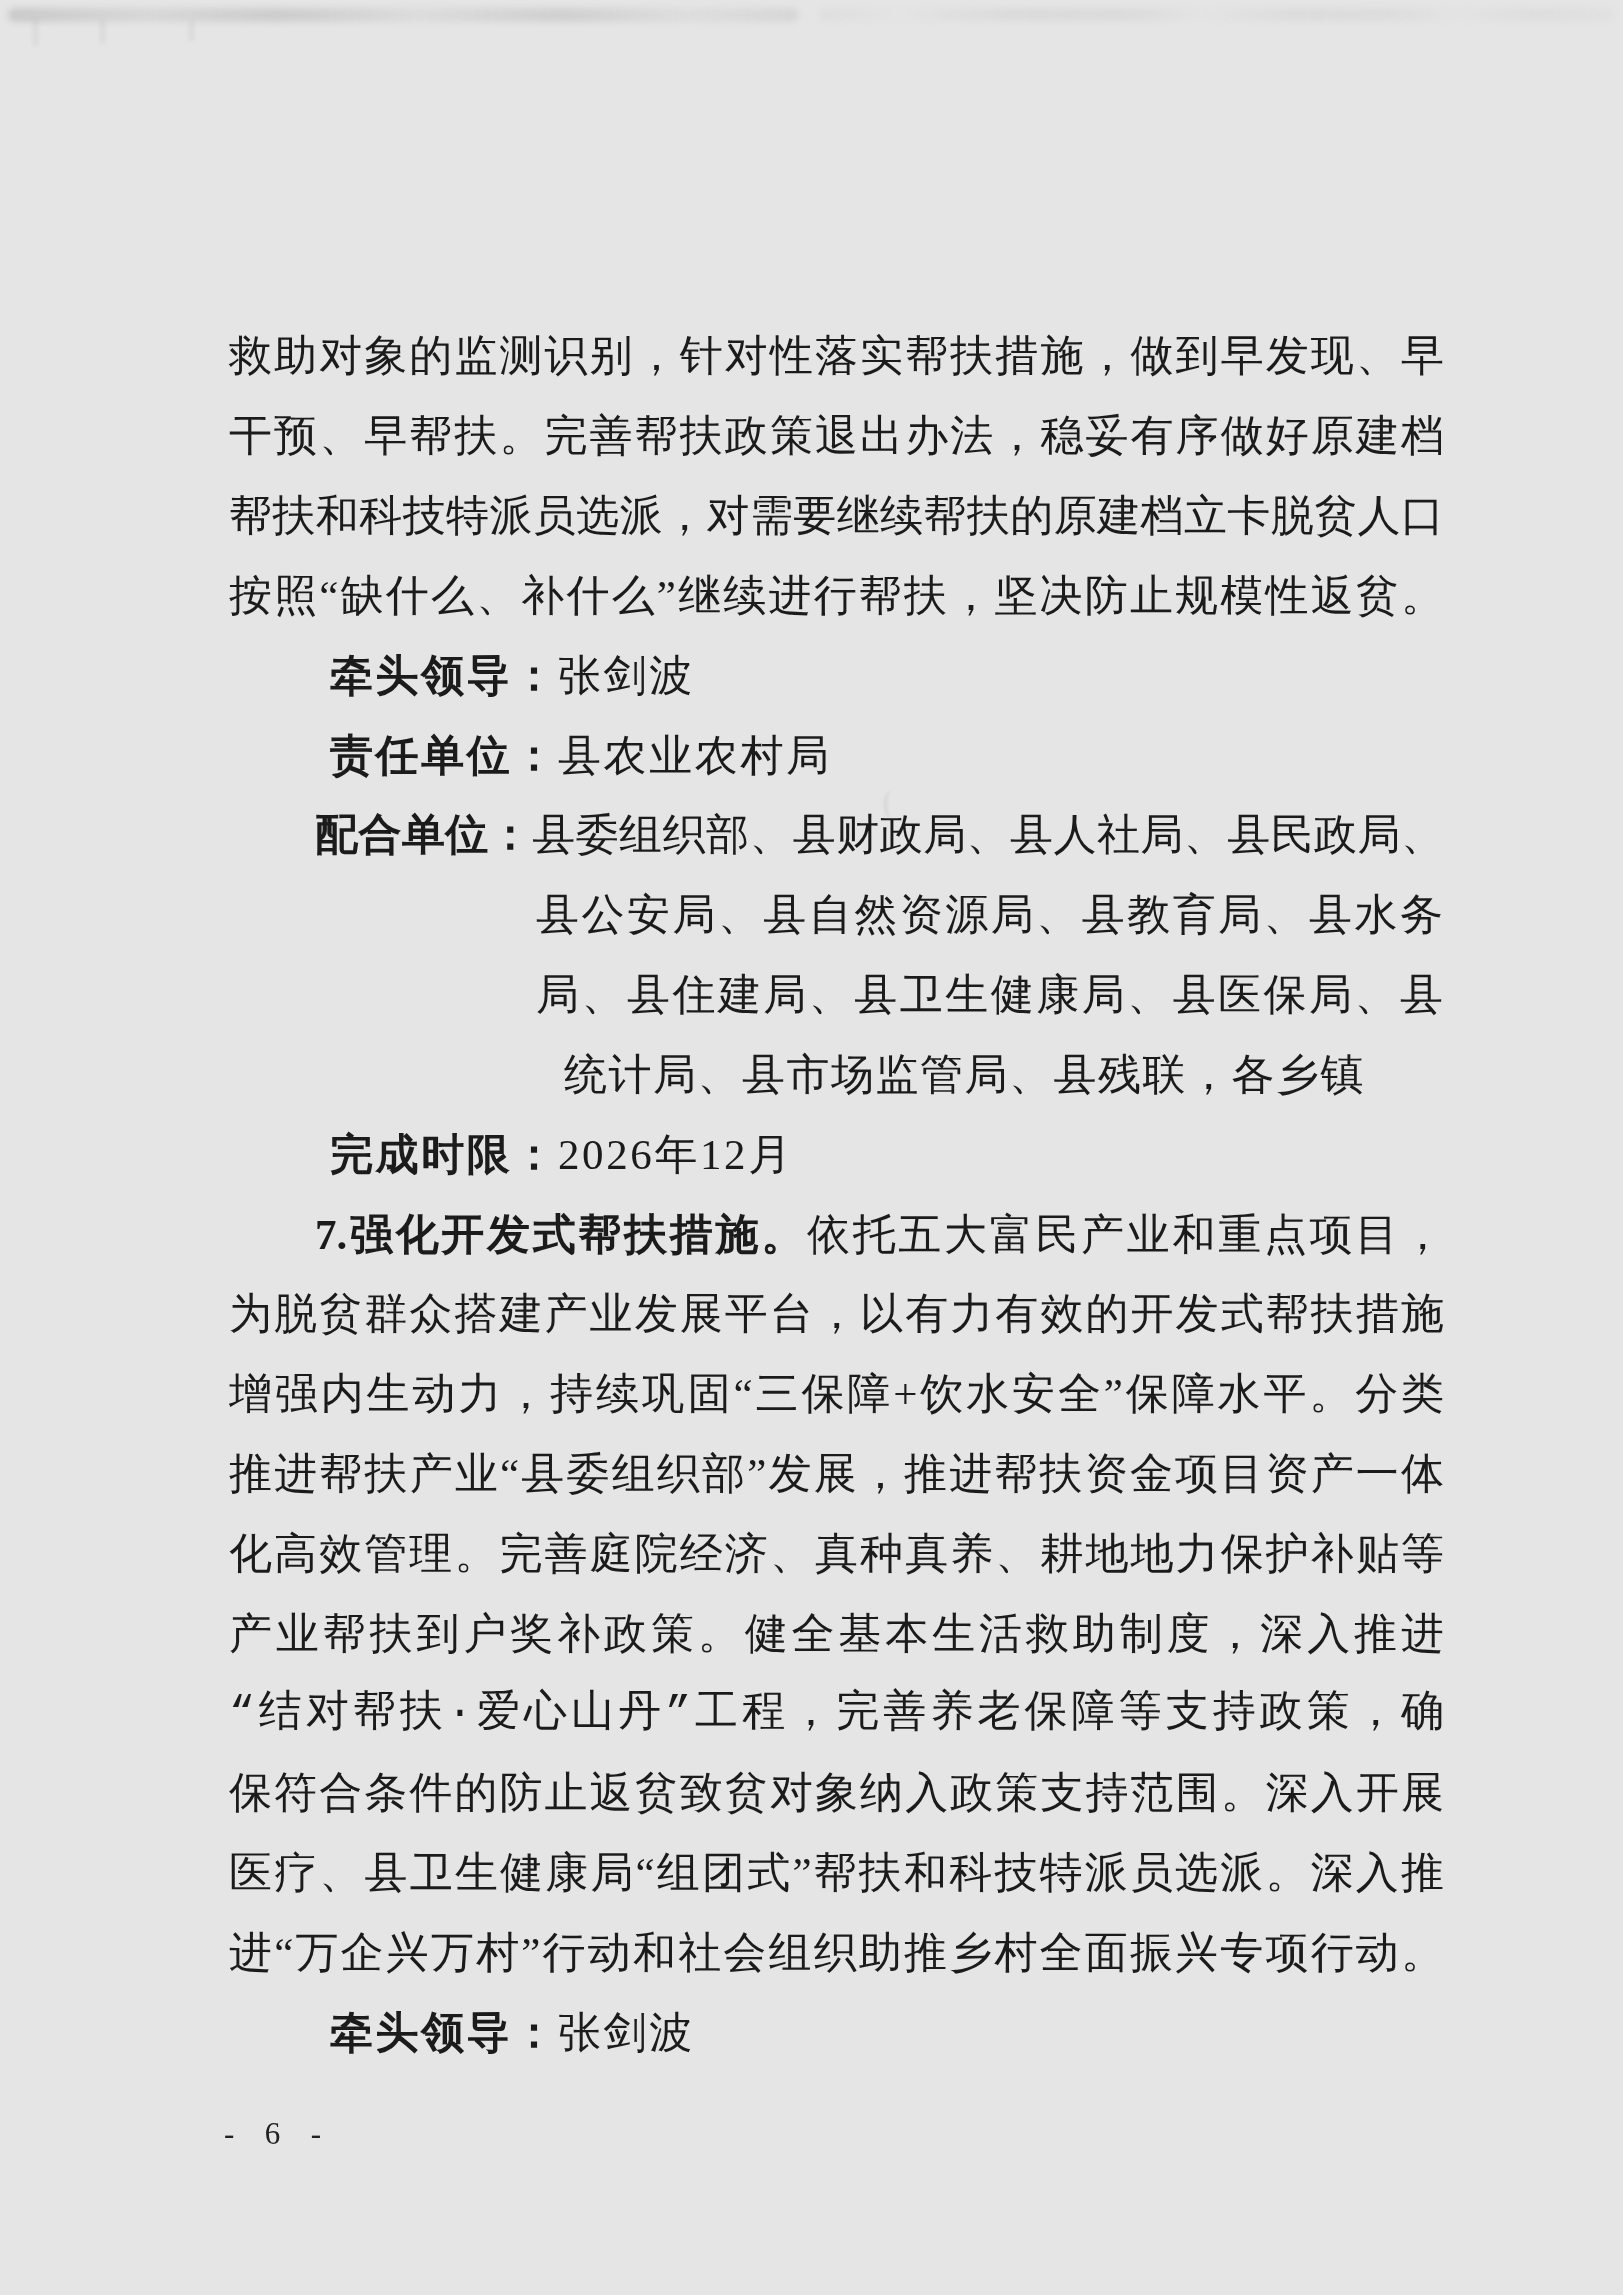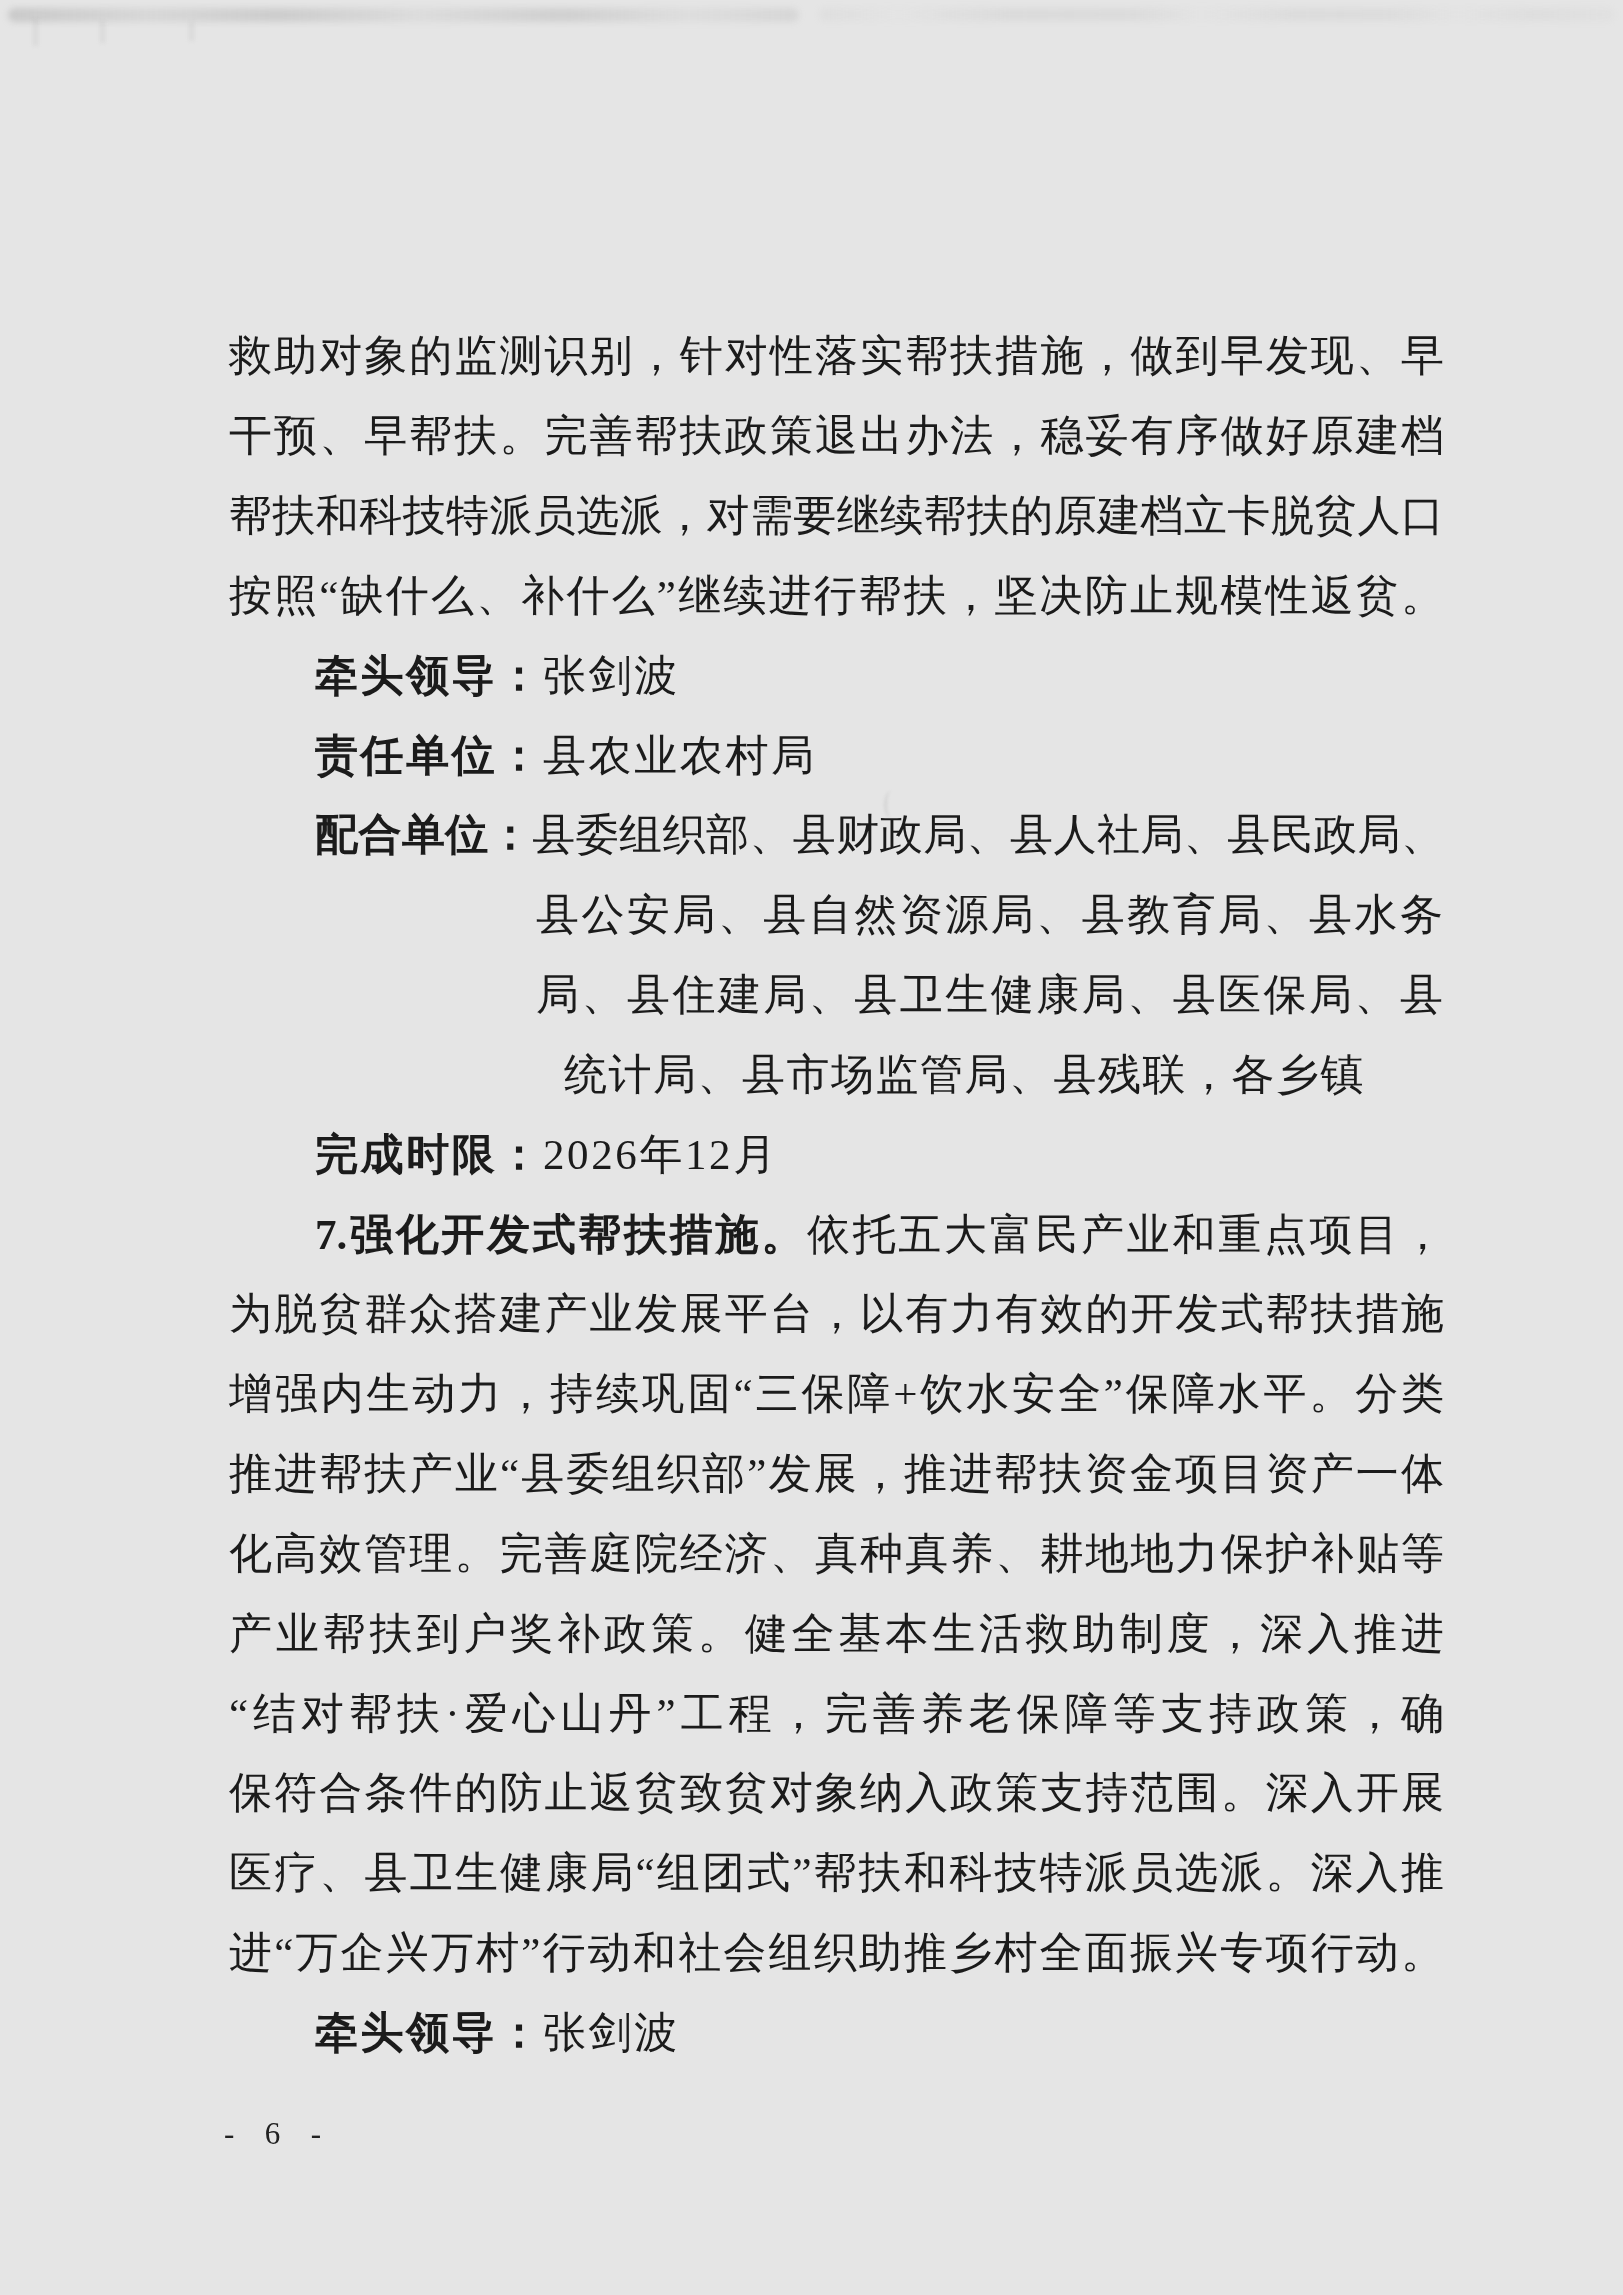--- a/index.html
+++ b/index.html
@@ -16,21 +16,21 @@
     position:absolute;
     height:80px;line-height:80px;
     font-size:43px;
     color:#1b1b1b;
     overflow:visible;
   }
   .k-full     {left:229px;  width:1215px; text-align:justify; text-align-last:justify; text-justify:inter-character;}
   .k-para     {left:315px;  width:1129px; text-align:justify; text-align-last:justify; text-justify:inter-character;}
   .k-labelline{left:315px;  width:1129px; text-align:justify; text-align-last:justify; text-justify:inter-character;}
   .k-cont     {left:536px; width:907px; text-align:justify; text-align-last:justify; text-justify:inter-character;}
-  .k-label    {left:315px;  letter-spacing:2.6px; white-space:nowrap;}
+  .k-label    {left:330px;  letter-spacing:2.6px; white-space:nowrap;}
   .k-contend  {left:564px; letter-spacing:1.5px; white-space:nowrap;}
   .seg-bold{font-weight:bold;}
   
   .pagenum{
     position:absolute;left:224px;top:2108px;width:97px;height:51px;
     display:flex;justify-content:space-between;align-items:center;
     font-size:31px;line-height:51px;color:#222;
   }
   
   .smudge{position:absolute;border-radius:7.2px;pointer-events:none;}
@@ -86,21 +86,21 @@
       <div class="line k-cont" style="top: 875px;"><span class="">县公安局、县自然资源局、县教育局、县水务</span></div>
       <div class="line k-cont" style="top: 955px;"><span class="">局、县住建局、县卫生健康局、县医保局、县</span></div>
       <div class="line k-contend" style="top: 1035px;"><span class="">统计局、县市场监管局、县残联，各乡镇</span></div>
       <div class="line k-label" style="top: 1115px;"><span class="seg-bold">完成时限：</span><span class="">2026年12月</span></div>
       <div class="line k-para" style="top: 1195px;"><span class="seg-bold">7.强化开发式帮扶措施。</span><span class="">依托五大富民产业和重点项目，</span></div>
       <div class="line k-full" style="top: 1274px;"><span class="">为脱贫群众搭建产业发展平台，以有力有效的开发式帮扶措施</span></div>
       <div class="line k-full" style="top: 1354px;"><span class="">增强内生动力，持续巩固“三保障+饮水安全”保障水平。分类</span></div>
       <div class="line k-full" style="top: 1434px;"><span class="">推进帮扶产业“县委组织部”发展，推进帮扶资金项目资产一体</span></div>
       <div class="line k-full" style="top: 1514px;"><span class="">化高效管理。完善庭院经济、真种真养、耕地地力保护补贴等</span></div>
       <div class="line k-full" style="top: 1594px;"><span class="">产业帮扶到户奖补政策。健全基本生活救助制度，深入推进</span></div>
-      <div class="line k-full" style="top: 1674px;"><span class="">“结对帮扶·爱心山丹”工程，完善养老保障等支持政策，确</span></div>
+      <div class="line k-full" style="top: 1674px; font-family: Liberation Mono, monospace;"><span class="">“结对帮扶·爱心山丹”工程，完善养老保障等支持政策，确</span></div>
       <div class="line k-full" style="top: 1753px;"><span class="">保符合条件的防止返贫致贫对象纳入政策支持范围。深入开展</span></div>
       <div class="line k-full" style="top: 1833px;"><span class="">医疗、县卫生健康局“组团式”帮扶和科技特派员选派。深入推</span></div>
       <div class="line k-full" style="top: 1913px;"><span class="">进“万企兴万村”行动和社会组织助推乡村全面振兴专项行动。</span></div>
       <div class="line k-label" style="top: 1993px;"><span class="seg-bold">牵头领导：</span><span class="">张剑波</span></div>
     </div>
 
   <div class="pagenum">
     <span>-</span>
     <span>6</span>
     <span>-</span>

